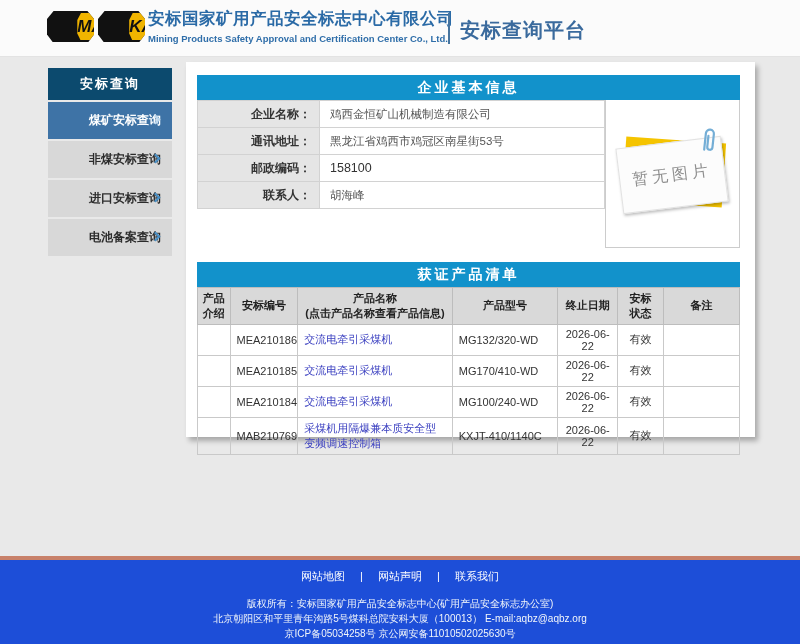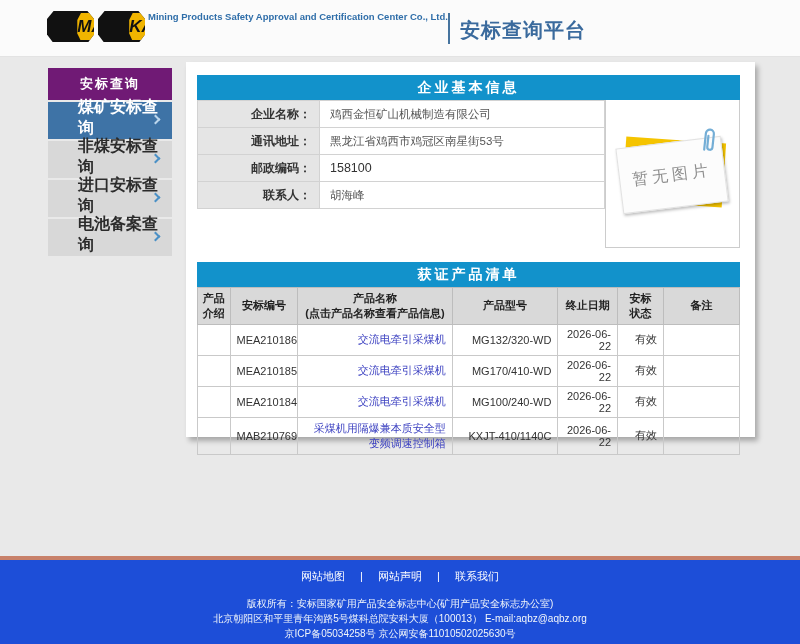--- a/index.html
+++ b/index.html
@@ -16,24 +16,24 @@
            clip-path:polygon(14% 0,86% 0,100% 26%,100% 76%,88% 100%,12% 100%,0 76%,0 26%);
            color:#111; font-weight:bold; font-style:italic; font-size:17px; letter-spacing:0; }
   .titles { position:absolute; left:148px; top:8px; }
   .title-cn { font-size:16.5px; font-weight:bold; color:#2a6aa6; letter-spacing:0.5px; }
   .title-en { font-size:9.5px; font-weight:bold; color:#2f6fa9; color:#2f6ea9; margin-top:3px; }
   .vsep { position:absolute; left:448px; top:13px; width:2px; height:31px; background:#46749f; }
   .platform { position:absolute; left:460px; top:17px; font-size:20px; font-weight:bold; color:#3a6a9d; letter-spacing:1px; }
 
   
   .sidebar { position:absolute; left:48px; top:68px; width:124px; }
-  .sb-title { height:32px; background:#701a75; color:#fff; font-size:13px; font-weight:bold;
+  .sb-title { height:32px; background:#0c4a6e; color:#fff; font-size:13px; font-weight:bold;
               display:flex; align-items:center; justify-content:center; letter-spacing:2px; }
   .sb-item { position:relative; height:37px; margin-top:2px; background:#d8d8d8; color:#2b2b2b;
-             font-size:16px; font-weight:bold; display:flex; align-items:flex-end; justify-content:center; cursor:pointer;padding-left:30px; }
+             font-size:12px; font-weight:bold; display:flex; align-items:center; justify-content:center; cursor:pointer;padding-left:30px; }
   .sb-item.active { background:#3e73a6; color:#fff; }
   .chev { position:absolute; right:13px; top:14px; width:7px; height:7px;
           border-top:2px solid #4a90c6; border-right:2px solid #4a90c6; transform:rotate(45deg); }
   .sb-item.active .chev { border-color:#bcd6ec; }
 
   
   .panel { position:absolute; left:186px; top:62px; width:569px; height:375px; background:#fff;
            box-shadow:3px 4px 5px rgba(0,0,0,0.28); padding:13px 15px 0 11px; }
   .sec-header { height:25px; background:#1292cb; color:#fff; font-size:14px; font-weight:bold;
                 display:flex; align-items:center; justify-content:center; letter-spacing:3px; }
@@ -54,21 +54,21 @@
                 box-shadow:1px 2px 3px rgba(0,0,0,0.25); transform:rotate(-7deg);
                 display:flex; align-items:center; justify-content:center; }
   .noimg-text { font-family:"DejaVu Serif","Liberation Serif",serif; font-size:16px; color:#8f8f8f; letter-spacing:4px; }
   .paperclip { position:absolute; right:22px; top:26px; transform:rotate(6deg); }
 
   
   .prod-section { margin-top:14px; }
   .prod-table { border-collapse:collapse; width:100%; table-layout:fixed; }
   .prod-table th { background:#d9d9d9; border:1px solid #bdbdbd; font-size:11px; font-weight:bold; color:#222;
                    padding:3px 2px; white-space:pre-line; line-height:1.35; }
-  .prod-table td { border:1px solid #c9c9c9; font-size:11px; color:#333; height:26px; padding:3px 6px;text-align:right; }
+  .prod-table td { border:1px solid #c9c9c9; font-size:11px; color:#333; height:26px; padding:3px 6px; }
   .c-center { text-align:center; }
   .prod-link { color:#3a3fc0; text-decoration:none; cursor:pointer; }
   col.w-intro{width:6%;} col.w-cert{width:12.5%;} col.w-name{width:28.5%;} col.w-model{width:19.5%;}
   col.w-date{width:11%;} col.w-status{width:8.5%;} col.w-remark{width:14%;}
 
   
   .footer-divider { position:absolute; left:0; top:556px; width:800px; height:4px; background:#c8816a; }
   .footer { position:absolute; left:0; top:560px; width:800px; height:104px; background:#1d4ed8; color:#fff; }
   .f-links { margin-top:9px; text-align:center; font-size:11px; }
   .f-links span { margin:0 6px; }
@@ -83,20 +83,21 @@
   <div class="header">
     <div class="logo">
       <div class="badge">
         <div class="badge-inner">MA</div>
       </div>
       <div class="badge">
         <div class="badge-inner">KA</div>
       </div>
     </div>
     <div class="titles">
+      <div class="title-cn">安标国家矿用产品安全标志中心有限公司</div>
       <div class="title-en">Mining Products Safety Approval and Certification Center Co., Ltd.</div>
     </div>
     <div class="vsep"></div>
     <div class="platform">安标查询平台</div>
   </div>
 
   <div class="sidebar">
     <div class="sb-title">安标查询</div>
     <div class="sb-item active">
       <span>煤矿安标查询</span>

